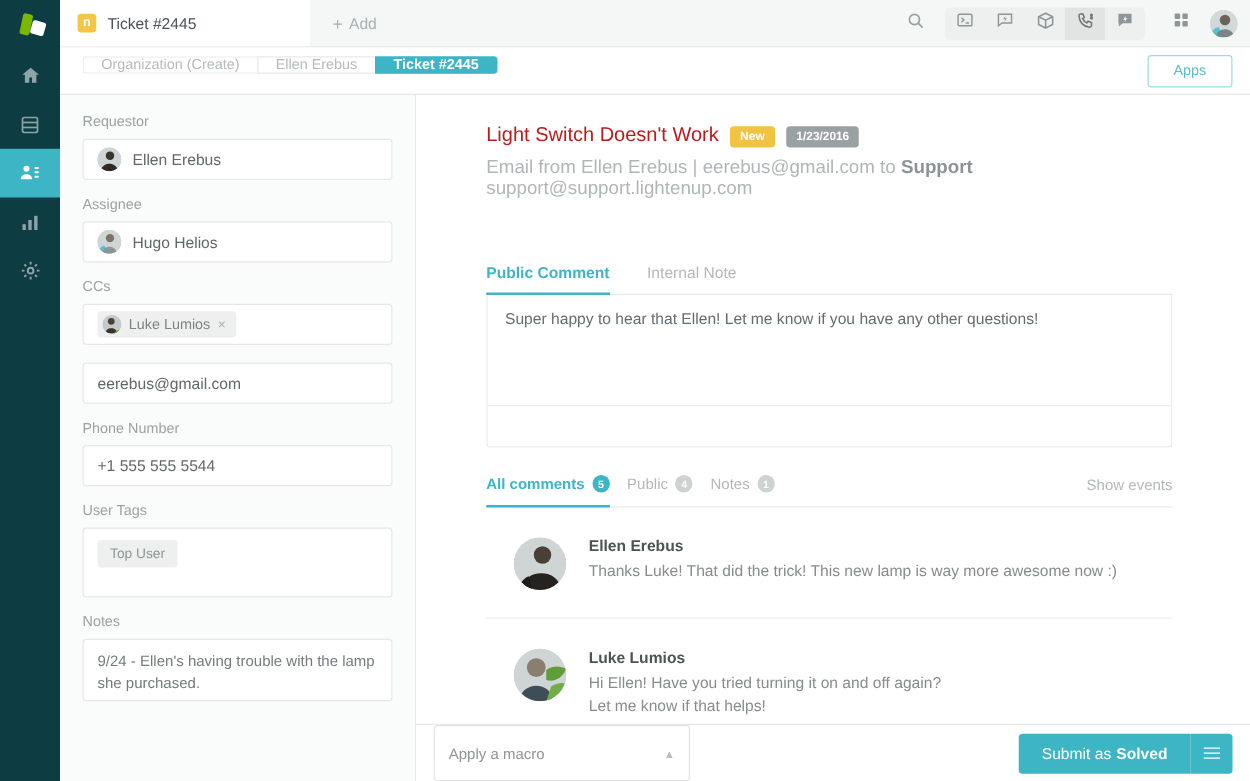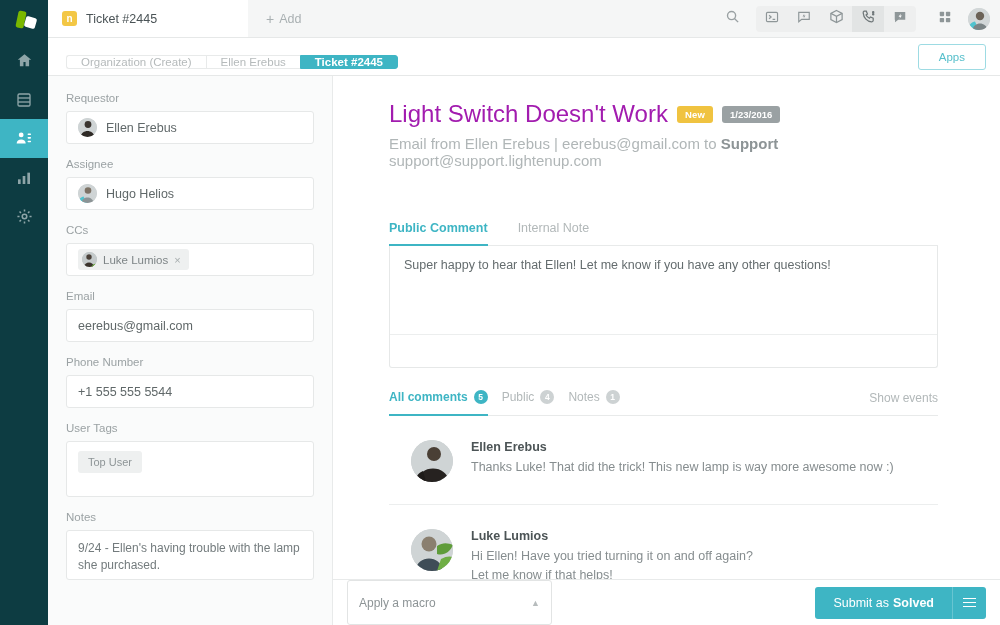--- a/index.html
+++ b/index.html
@@ -96,21 +96,21 @@
   }
 
   
   .crumbrow {
     height: 38px; background: #ffffff;
     border-bottom: 1px solid #e6e8e8;
     display: flex; align-items: center;
     padding: 0 14px 0 18px;
     flex: 0 0 38px;
   }
-  .crumbs { display: flex; align-items: flex-end; height: 24px; }
+  .crumbs { display: flex; align-items: flex-start; height: 24px; }
   .crumb {
     display: flex; align-items: center; padding: 0 14px;
     font-size: 11.5px; color: #b5babb;
     border: 1px solid #e8eaea; border-right: none;
     background: #fff; cursor: pointer; white-space: nowrap;
   }
   .crumb:first-child { border-radius: 3px 0 0 3px; }
   .crumb:last-child { border-radius: 0 3px 3px 0; border-right: 1px solid #e8eaea; }
   .crumb.active {
     background: #3eb5c4; border-color: #3eb5c4; color: #ffffff; font-weight: bold;
@@ -163,21 +163,21 @@
     padding: 5px 10px; font-size: 11px; color: #8e9597;
     margin-right: 20px;
   }
   .notes-text { font-size: 12px; color: #737b7d; line-height: 1.45; }
 
   
   .conv { flex: 1; display: flex; flex-direction: column; min-width: 0; background: #fff; }
   .conv-scroll { flex: 1; overflow: hidden; padding: 24px 62px 0 56px; }
 
   .tkt-title-row { display: flex; align-items: center; gap: 9px; }
-  .tkt-title { font-size: 24px; color: #a21caf; font-weight: normal; }
+  .tkt-title { font-size: 16px; color: #b91c1c; font-weight: normal; }
   .badge-new {
     background: #f0c340; color: #ffffff; font-size: 9.5px; font-weight: bold;
     border-radius: 3px; padding: 3px 8px; letter-spacing: .2px;
   }
   .badge-date {
     background: #9aa1a3; color: #ffffff; font-size: 9.5px; font-weight: bold;
     border-radius: 3px; padding: 3px 8px;
   }
   .tkt-meta { font-size: 15px; color: #b0b6b7; margin-top: 7px; }
   .tkt-meta b { color: #8d9496; font-weight: bold; }
@@ -456,21 +456,20 @@
                     <path d="M9 15c1.5-2.5 3.5-3.5 6-3.5V15z" fill="#6aa83c"></path>
                   </svg>
               </span>
               <span>Luke Lumios</span>
               <span class="chip-x">×</span>
             </span>
           </div>
         </div>
 
         <div class="field">
-          <div class="field-label">Email</div>
           <div class="field-box">
             <span class="field-val">eerebus@gmail.com</span>
           </div>
         </div>
 
         <div class="field">
           <div class="field-label">Phone Number</div>
           <div class="field-box">
             <span class="field-val">+1 555 555 5544</span>
           </div>

